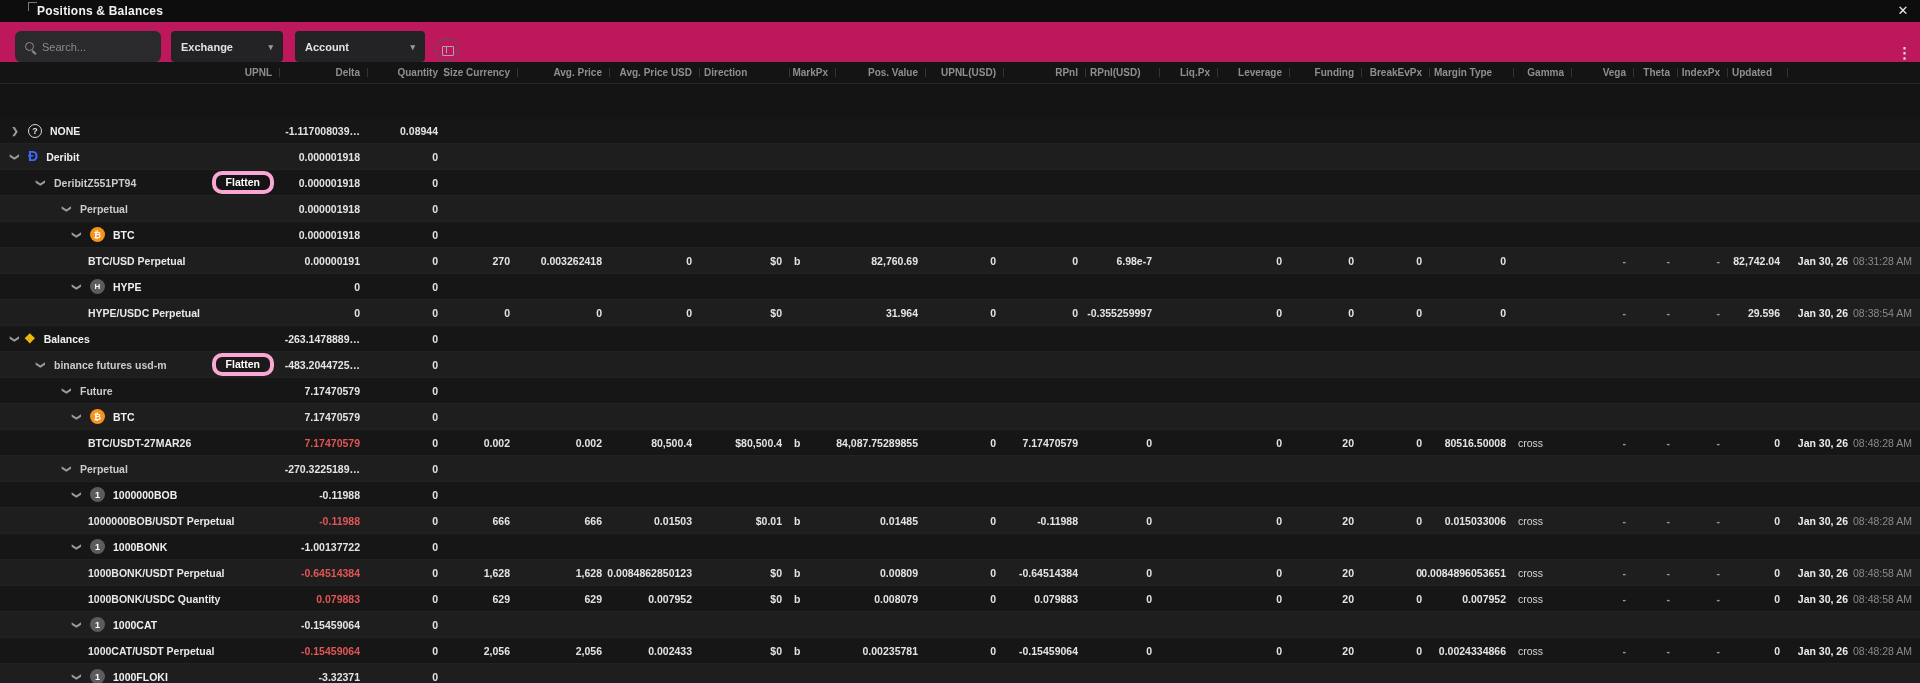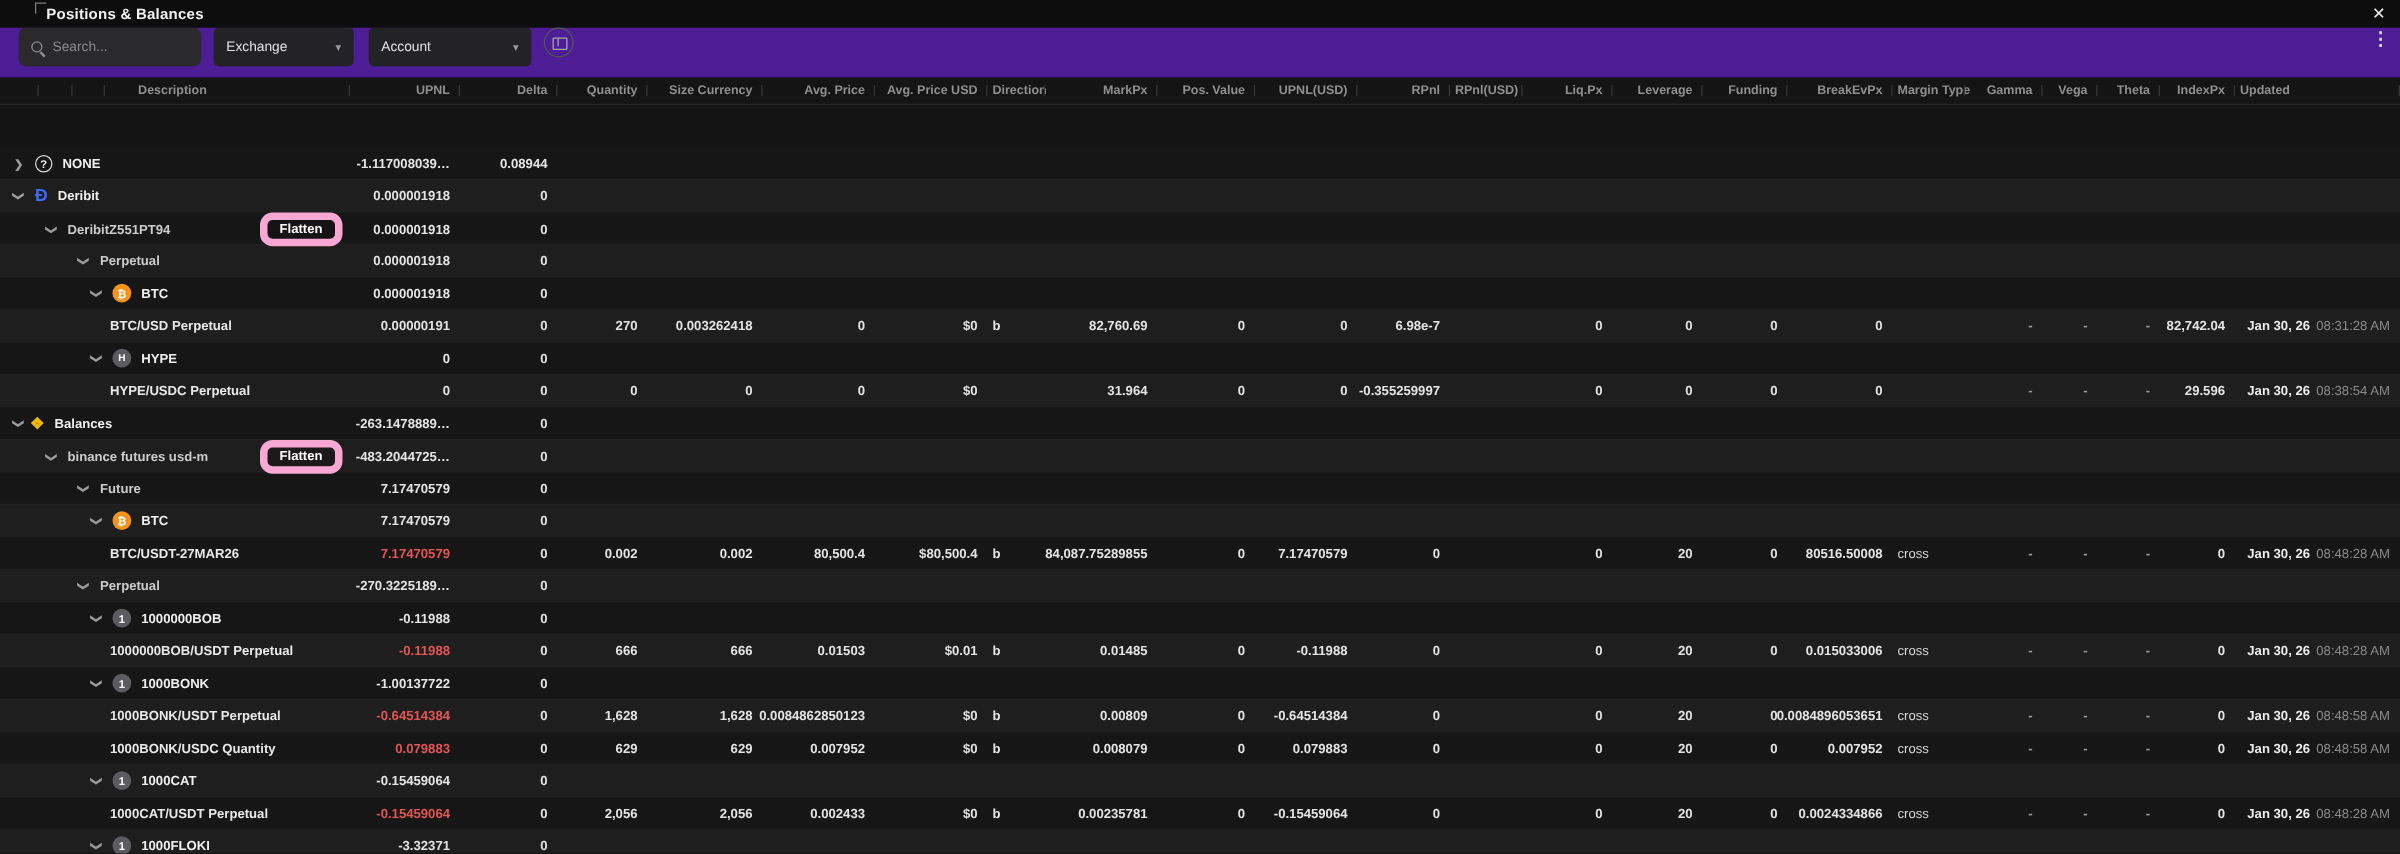--- a/index.html
+++ b/index.html
@@ -13,27 +13,27 @@
   .title { margin-left:37px; font-size:12px; font-weight:700; color:#f2f2f2; letter-spacing:.2px; }
   .close { position:absolute; right:8px; top:2px; width:18px; height:18px; color:#e8e8e8; font-size:13px; line-height:18px; text-align:center; cursor:pointer; }
 
   
   .tabs { display:flex; height:34px; align-items:stretch; padding-left:37px; background:#141414; }
   .tab { position:relative; margin-right:38px; display:flex; align-items:center; font-size:12px; font-weight:700; color:#8f8f8f; cursor:pointer; }
   .tab.active { color:#ffffff; }
   .tab.active::after { content:''; position:absolute; left:-4px; right:-4px; bottom:3px; height:2px; background:#4cb8c9; }
 
   
-  .toolbar { display:flex; align-items:flex-start; height:40px; padding:0 4px 0 15px; background:#4c1d95; }
+  .toolbar { display:flex; align-items:flex-end; height:40px; padding:0 4px 0 15px; background:#be185d; }
   .search { display:flex; align-items:center; width:146px; height:31px; background:#2a2a2d; border-radius:6px; padding:0 10px; }
   .mag { position:relative; width:9px; height:9px; border:1.5px solid #8d8d8d; border-radius:50%; margin-right:8px; flex:0 0 auto; }
   .mag::after { content:''; position:absolute; left:7px; top:7px; width:5px; height:1.5px; background:#8d8d8d; transform:rotate(45deg); transform-origin:0 0; }
   .search input { flex:1; min-width:0; background:transparent; border:none; outline:none; color:#d8d8d8; font-size:11px; font-family:"Liberation Sans", sans-serif; }
   .search input::placeholder { color:#8a8a8a; }
-  .select { display:flex; align-items:center; justify-content:space-between; height:31px; background:#232326; border-radius:4px; padding:0 10px; font-size:11px; color:#e2e2e2; cursor:pointer; }
+  .select { display:flex; align-items:center; justify-content:space-between; height:31px; background:#232326; border-radius:4px; padding:0 10px; font-size:11px; color:#e2e2e2; cursor:pointer;font-weight:bold; }
   .select.exchange { width:112px; margin-left:10px; }
   .select.account { width:130px; margin-left:12px; }
   .caret { color:#9a9a9a; font-size:9px; margin-left:8px; }
   .circle-btn { position:relative; width:24px; height:24px; border:1px solid #555; border-radius:50%; margin-left:10px; cursor:pointer; }
   .circle-btn::after { content:''; position:absolute; left:6px; top:7px; width:10px; height:8px; border:1px solid #a8a8a8; border-radius:1px; }
   .circle-btn::before { content:''; position:absolute; left:10px; top:8px; width:1px; height:6px; background:#a8a8a8; z-index:1; }
   .spacer { flex:1; }
   .kebab { color:#d8d8d8; font-size:15px; font-weight:700; padding:0 4px; cursor:pointer; }
 
   
@@ -63,21 +63,21 @@
   .lname { padding-left:84px; color:#e8e8e8; }
 
   .cicon { display:inline-flex; align-items:center; justify-content:center; width:15px; height:15px; border-radius:50%; margin-left:8px; font-size:9px; font-weight:700; color:#fff; flex:0 0 auto; }
   .cicon.help { border:1.5px solid #d8d8d8; width:14px; height:14px; font-size:9px; color:#e8e8e8; background:transparent; }
   .cicon.btc { background:#f7931a; }
   .cicon.hype { background:#5c5c60; font-size:8px; }
   .cicon.one { background:#5c5c60; }
   .deribit-logo { margin-left:8px; color:#3a6bfa; font-size:14px; font-weight:700; line-height:15px; flex:0 0 auto; }
   .binance-logo { margin-left:4px; color:#f0b90b; font-size:13px; line-height:15px; flex:0 0 auto; }
 
-  .flatten-btn { margin-left:auto; margin-right:2px; border:6px solid #f9a8d4; border-radius:10px; padding:1px 10px 2px; font-size:10.5px; font-weight:700; color:#fff; background:rgba(20,10,10,.25); cursor:pointer; flex:0 0 auto; }
+  .flatten-btn { margin-left:auto; margin-right:2px; border:4px solid #f9a8d4; border-radius:10px; padding:1px 10px 2px; font-size:10.5px; font-weight:700; color:#fff; background:rgba(20,10,10,.25); cursor:pointer; flex:0 0 auto; }
 
   .upd-date { color:#ececec; font-weight:700; }
   .upd-time { color:#8a8a8a; font-weight:400; margin-left:5px; }
   .filler { height:100%; }
 </style>
 </head>
 <body>
 
 <div class="screen">
 
@@ -100,21 +100,20 @@
     <div class="select account">
       <span>Account</span>
       <span class="caret">▾</span>
     </div>
     <div class="circle-btn"></div>
     <div class="spacer"></div>
     <div class="kebab">⋮</div>
   </div>
 
   <div class="thead grid" id="thead">
-      <div class="hcell al-center">Description<span class="tick" style="left: 30px;"></span><span class="tick" style="left: 57px;"></span><span class="tick" style="left: 83px;"></span></div>
       <div class="hcell al-right">UPNL</div>
       <div class="hcell al-right">Delta</div>
       <div class="hcell al-right">Quantity</div>
       <div class="hcell al-right">Size Currency</div>
       <div class="hcell al-right">Avg. Price</div>
       <div class="hcell al-right">Avg. Price USD</div>
       <div class="hcell al-left">Direction</div>
       <div class="hcell al-right">MarkPx</div>
       <div class="hcell al-right">Pos. Value</div>
       <div class="hcell al-right">UPNL(USD)</div>

